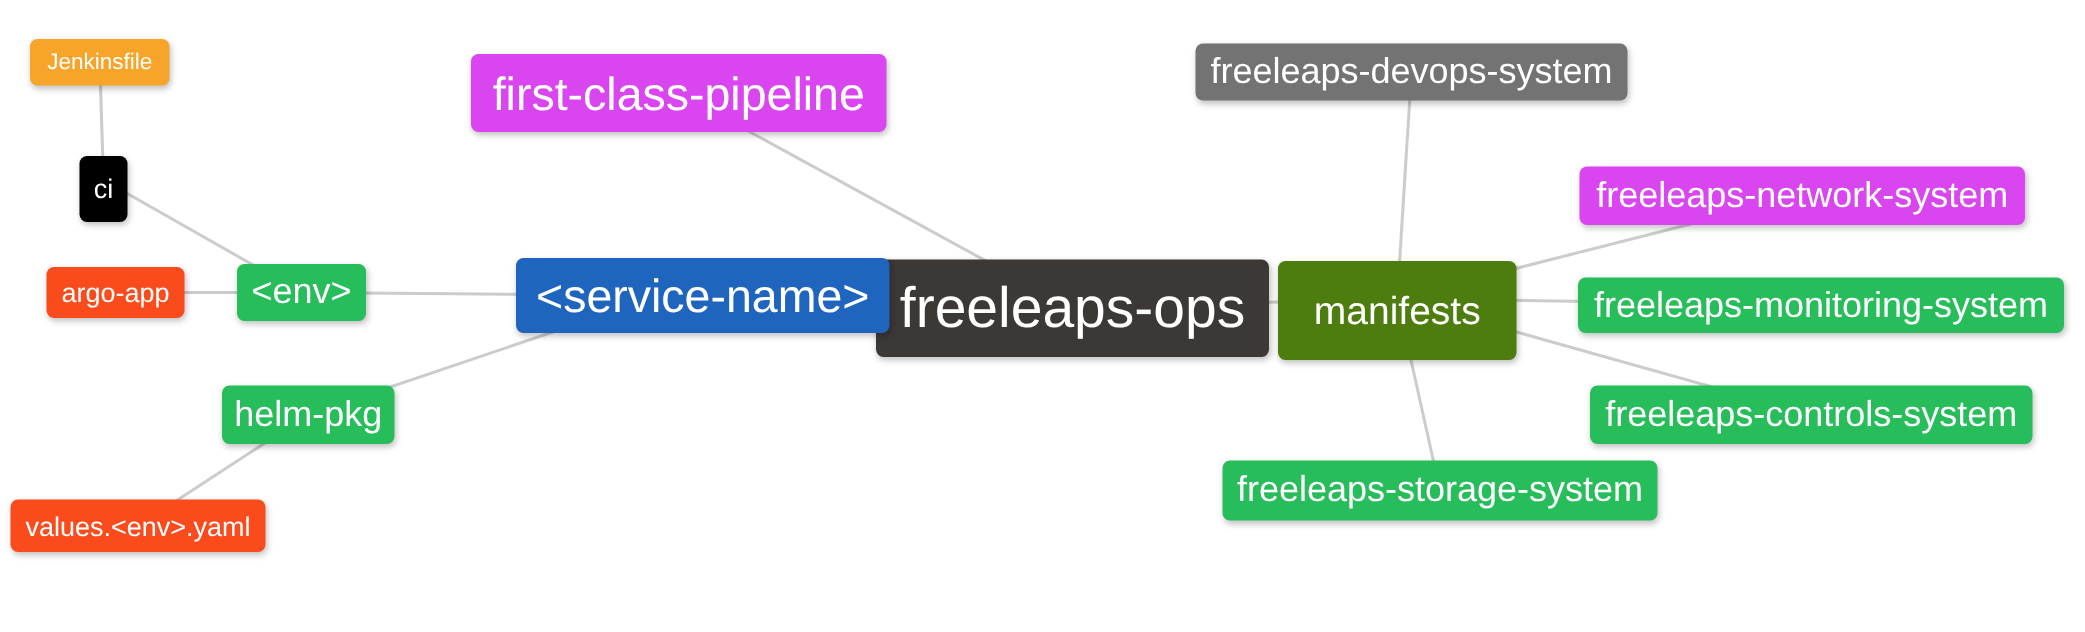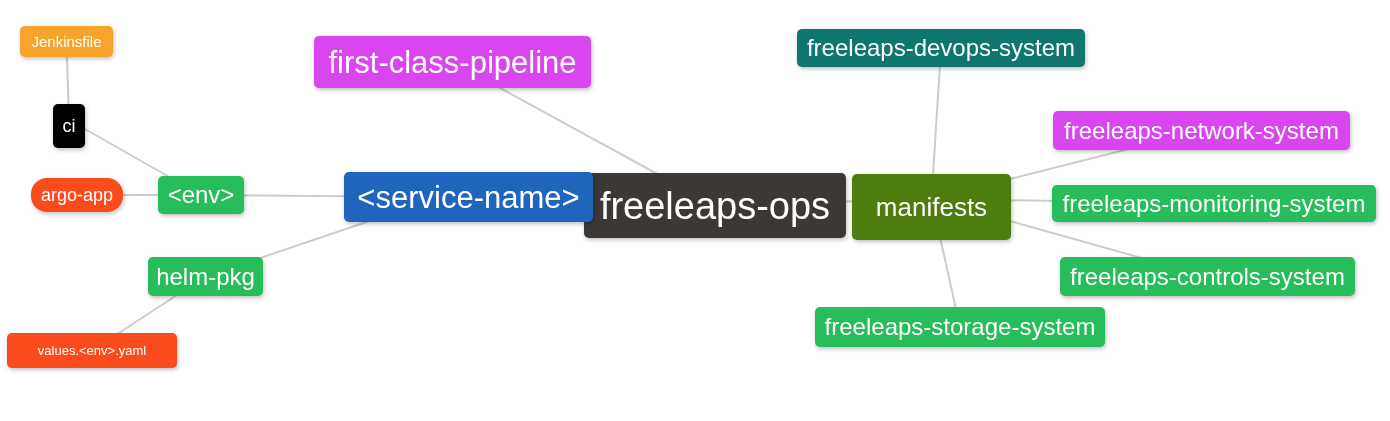--- a/index.html
+++ b/index.html
@@ -65,22 +65,22 @@
       <line x1="931.5" y1="199" x2="960" y2="327" stroke="#CCCCCC" stroke-width="2"></line>
     </svg>
   <div class="node-layer">
       <div class="node" style="left: 584px; top: 173px; width: 262px; height: 65px; font-size: 38px; background: rgb(59, 56, 54); color: rgb(255, 255, 255);">freeleaps-ops</div>
       <div class="node" style="left: 314px; top: 36px; width: 277px; height: 52px; font-size: 31px; background: #d946ef; color: rgb(255, 255, 255);">first-class-pipeline</div>
       <div class="node" style="left: 316px; top: 172px; width: 249px; height: 50px; font-size: 31px; background: rgb(31, 101, 190); color: rgb(255, 255, 255); margin-left: 28px;">&lt;service-name&gt;</div>
       <div class="node" style="left: 852px; top: 174px; width: 159px; height: 66px; font-size: 26px; background: #4d7c0f; color: rgb(255, 255, 255);">manifests</div>
       <div class="node" style="left: 158px; top: 176px; width: 86px; height: 38px; font-size: 24px; background: rgb(39, 189, 90); color: rgb(255, 255, 255);">&lt;env&gt;</div>
       <div class="node" style="left: 148px; top: 257px; width: 115px; height: 39px; font-size: 24px; background: rgb(39, 189, 90); color: rgb(255, 255, 255);">helm-pkg</div>
       <div class="node" style="left: 53px; top: 104px; width: 32px; height: 44px; font-size: 18px; background: #000000; color: rgb(255, 255, 255);">ci</div>
-      <div class="node" style="left: 31px; top: 178px; width: 92px; height: 34px; font-size: 18px; background: rgb(250, 75, 28); color: rgb(255, 255, 255); border-radius: 16px;">argo-app</div>
-      <div class="node" style="left: 7px; top: 333px; width: 170px; height: 35px; font-size: 13px; background: rgb(250, 75, 28); color: rgb(255, 255, 255);">values.&lt;env&gt;.yaml</div>
+      <div class="node" style="left: 31px; top: 178px; width: 92px; height: 34px; font-size: 18px; background: rgb(250, 75, 28); color: rgb(255, 255, 255);">argo-app</div>
+      <div class="node" style="left: 7px; top: 333px; width: 170px; height: 35px; font-size: 18px; background: rgb(250, 75, 28); color: rgb(255, 255, 255);">values.&lt;env&gt;.yaml</div>
       <div class="node" style="left: 20px; top: 26px; width: 93px; height: 31px; font-size: 15px; background: rgb(247, 165, 42); color: rgb(255, 255, 255);">Jenkinsfile</div>
-      <div class="node" style="left: 797px; top: 29px; width: 288px; height: 38px; font-size: 24px; background: #0f766e; color: rgb(255, 255, 255);">freeleaps-devops-system</div>
+      <div class="node" style="left: 797px; top: 29px; width: 288px; height: 38px; font-size: 24px; background: #737373; color: rgb(255, 255, 255);">freeleaps-devops-system</div>
       <div class="node" style="left: 1053px; top: 111px; width: 297px; height: 39px; font-size: 24px; background: #d946ef; color: rgb(255, 255, 255);">freeleaps-network-system</div>
       <div class="node" style="left: 1052px; top: 185px; width: 324px; height: 37px; font-size: 24px; background: rgb(39, 189, 90); color: rgb(255, 255, 255);">freeleaps-monitoring-system</div>
       <div class="node" style="left: 1060px; top: 257px; width: 295px; height: 39px; font-size: 24px; background: rgb(39, 189, 90); color: rgb(255, 255, 255);">freeleaps-controls-system</div>
       <div class="node" style="left: 815px; top: 307px; width: 290px; height: 40px; font-size: 24px; background: rgb(39, 189, 90); color: rgb(255, 255, 255);">freeleaps-storage-system</div>
     </div>
 </div>
 
 </body></html>

